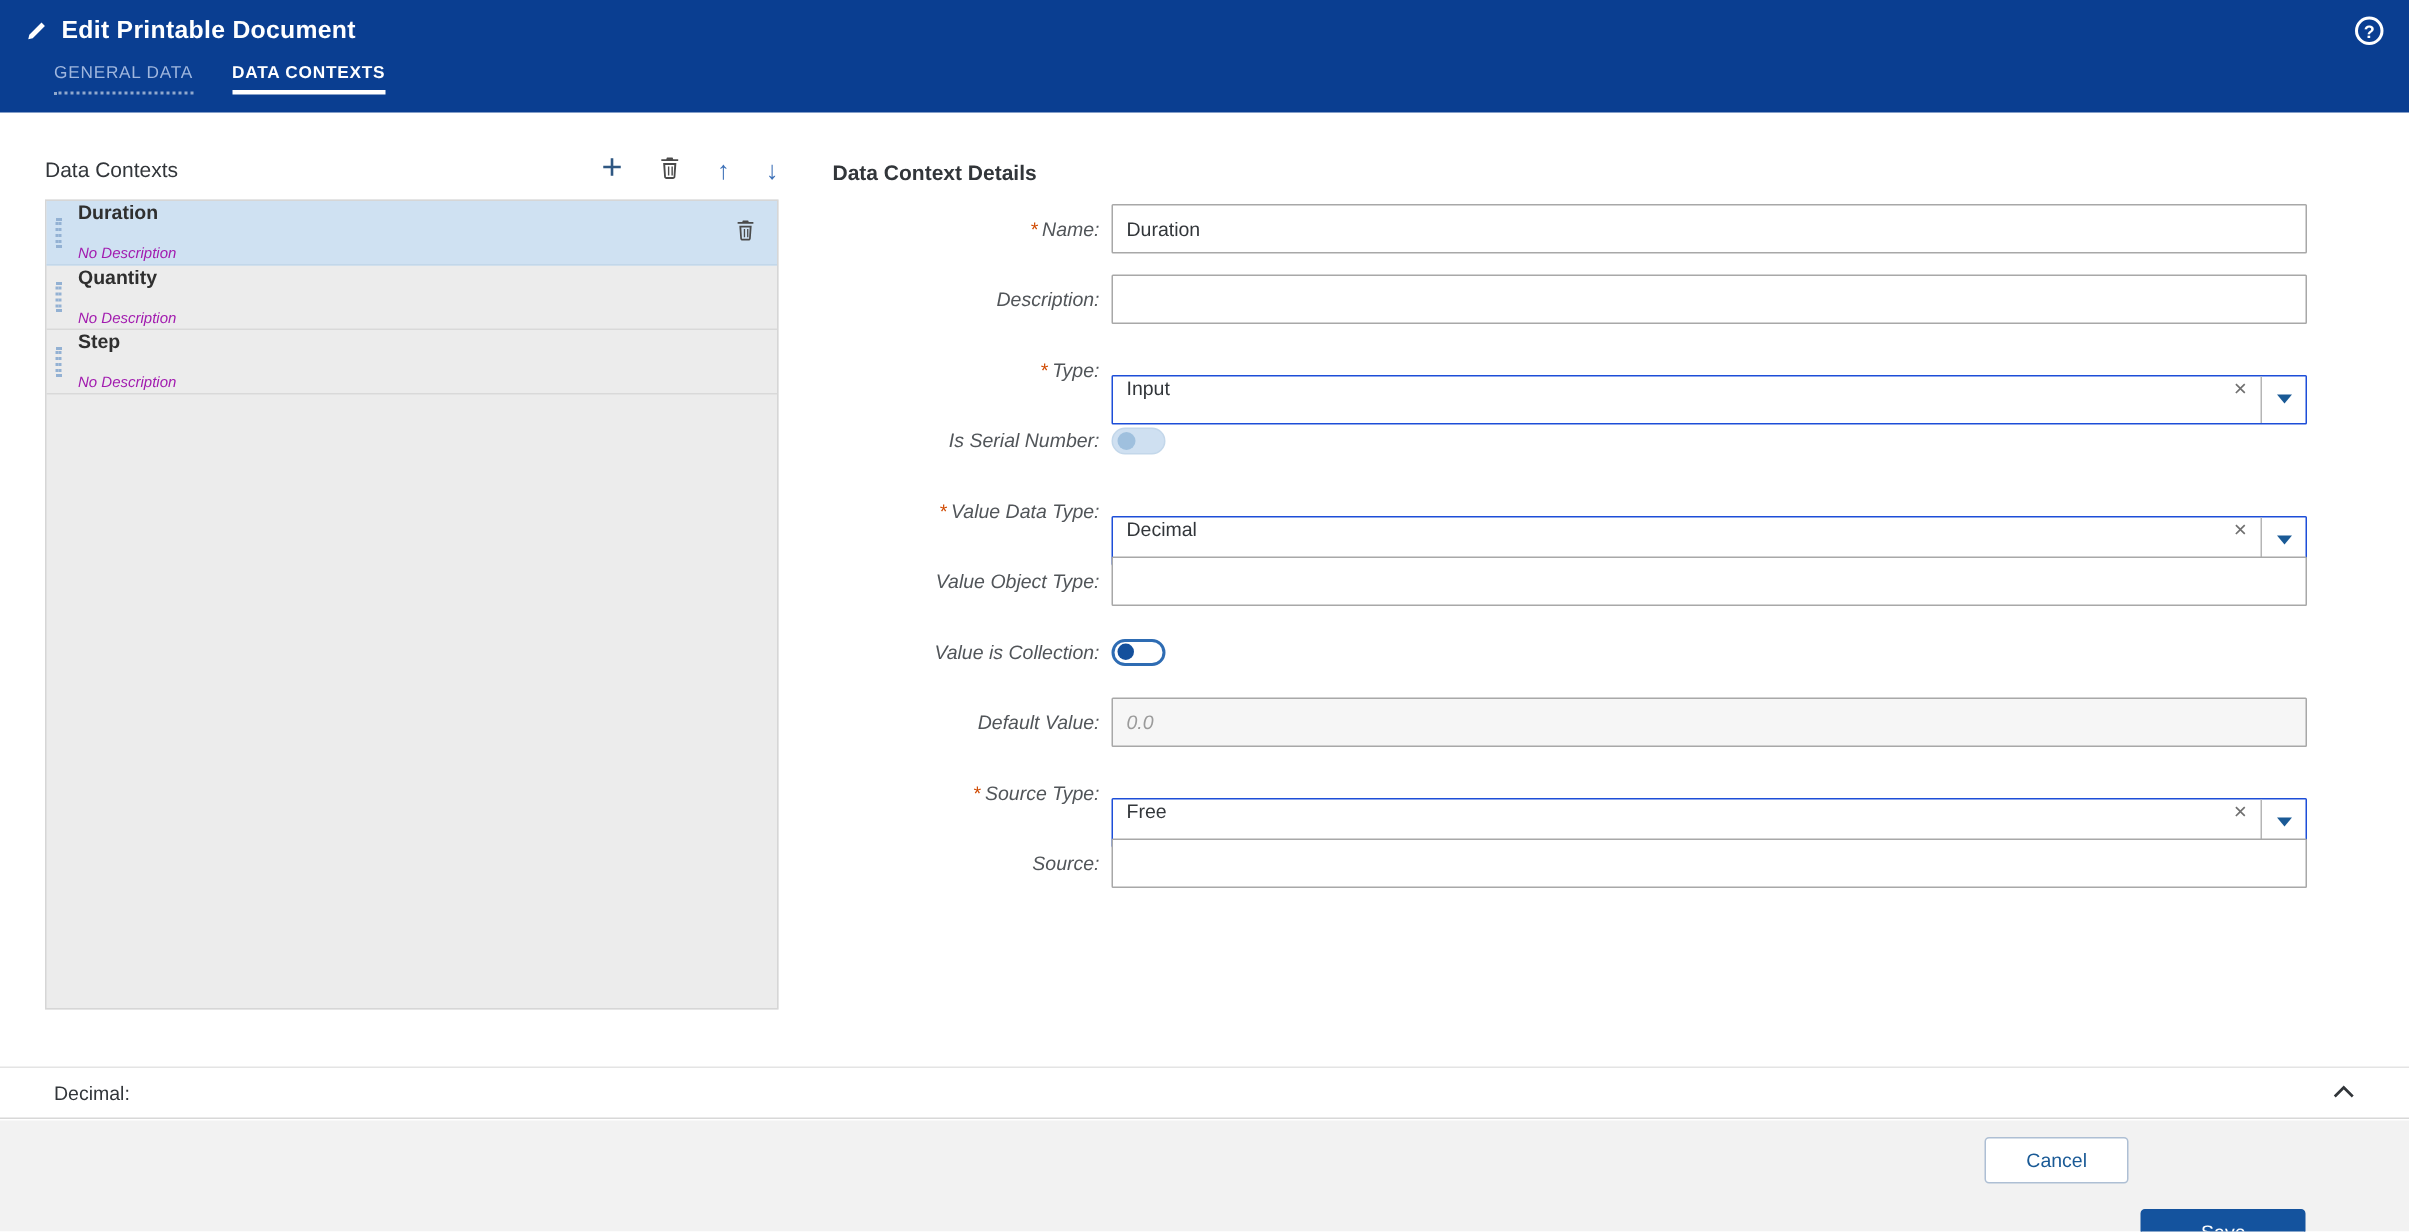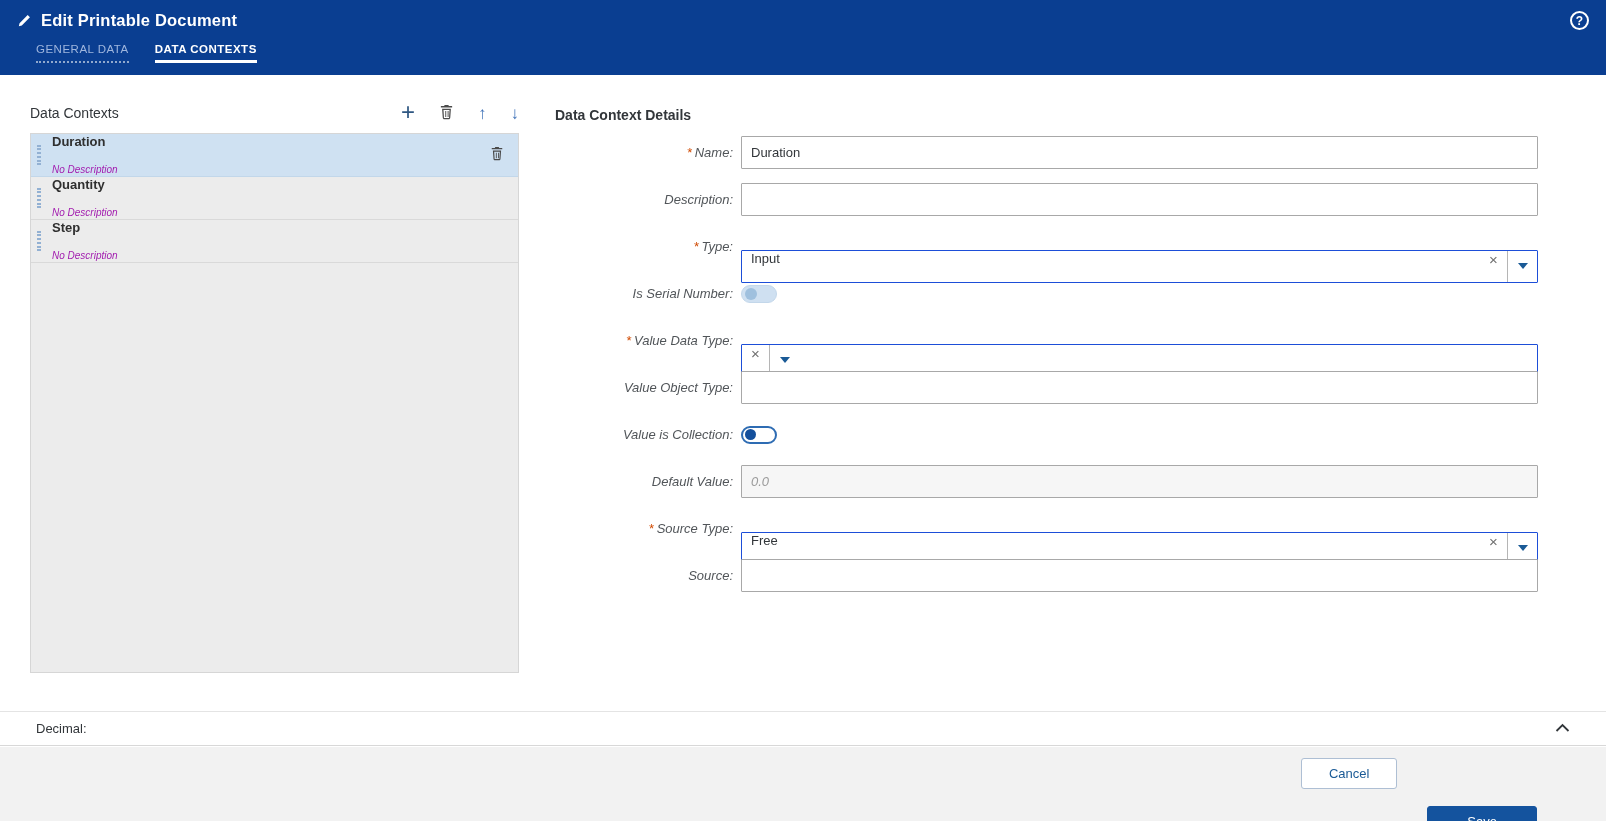--- a/index.html
+++ b/index.html
@@ -68,21 +68,21 @@
   .switch.blue .knob { left:2px; top:1.5px; width:11px; height:11px; background:#14509c; }
 
   
   .comments-bar { position:absolute; left:0; top:711px; width:1606px; height:35px; background:#fff;
                   border-top:1px solid #e4e4e4; border-bottom:1px solid #d8d8d8; display:flex;
                   align-items:center; padding:0 36px; }
   .comments-label { font-size:13px; color:#32363a; }
   .collapse { margin-left:auto; background:none; border:0; cursor:pointer; display:flex; }
 
   .footer { position:absolute; left:0; top:747px; width:1606px; height:74px; background:#f2f2f2;
-            display:flex; justify-content:flex-end; align-items:flex-start; gap:30px;
+            display:flex; justify-content:flex-end; align-items:flex-start; gap:8px;
             padding:11px 69px 0 0; }
   .btn { height:31px; border-radius:3px; font-size:13px; font-family:inherit; cursor:pointer; padding:0 27px; }
   .btn.cancel { background:#fff; color:#1a5a96; border:1px solid #aebfd4; }
   .btn.save { background:#14539e; color:#fff; border:1px solid #14539e; padding:0 39px;margin-top:48px; }
 </style>
 </head>
 <body>
 
 <div class="app">
 
@@ -186,20 +186,21 @@
         <span class="switch dim">
             <span class="knob"></span>
           </span>
       </span>
     </div>
 
     <div class="frow">
       <span class="flabel"><span class="req">*</span><span>Value Data Type:</span></span>
       <span class="fctrl">
         <span class="combo">
+          <span class="combo-value">Decimal</span>
           <span class="combo-clear">×</span>
           <span class="combo-dd">
               <span class="tri-down"></span>
             </span>
         </span>
       </span>
     </div>
 
     <div class="frow">
       <span class="flabel">Value Object Type:</span>

